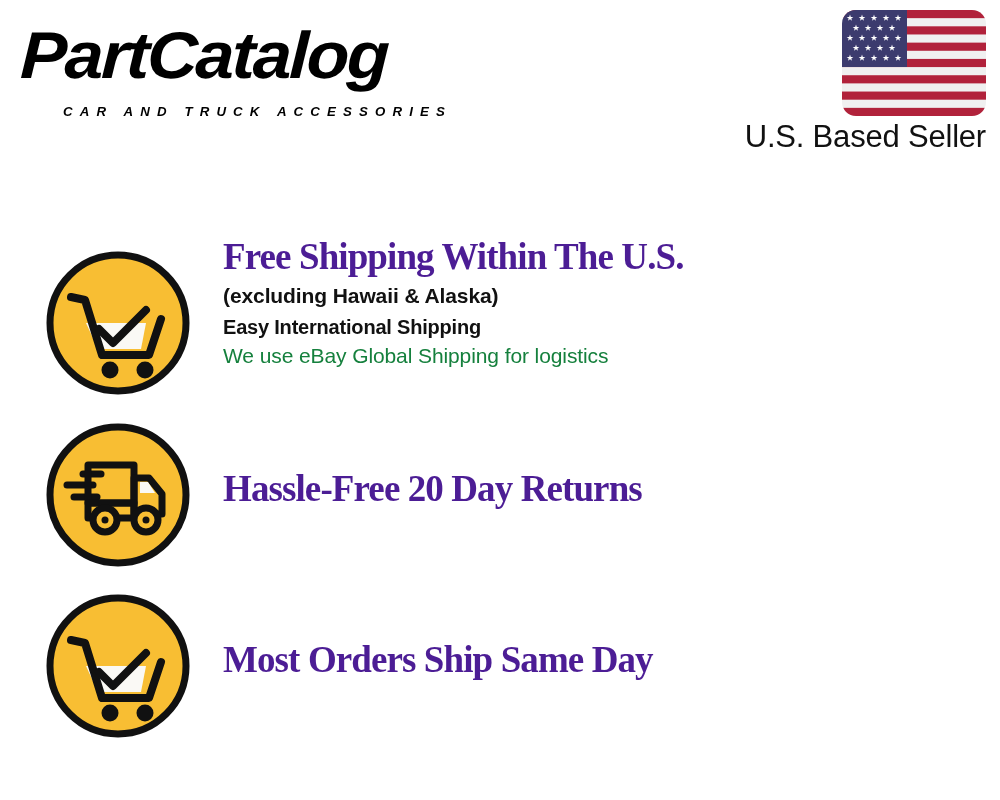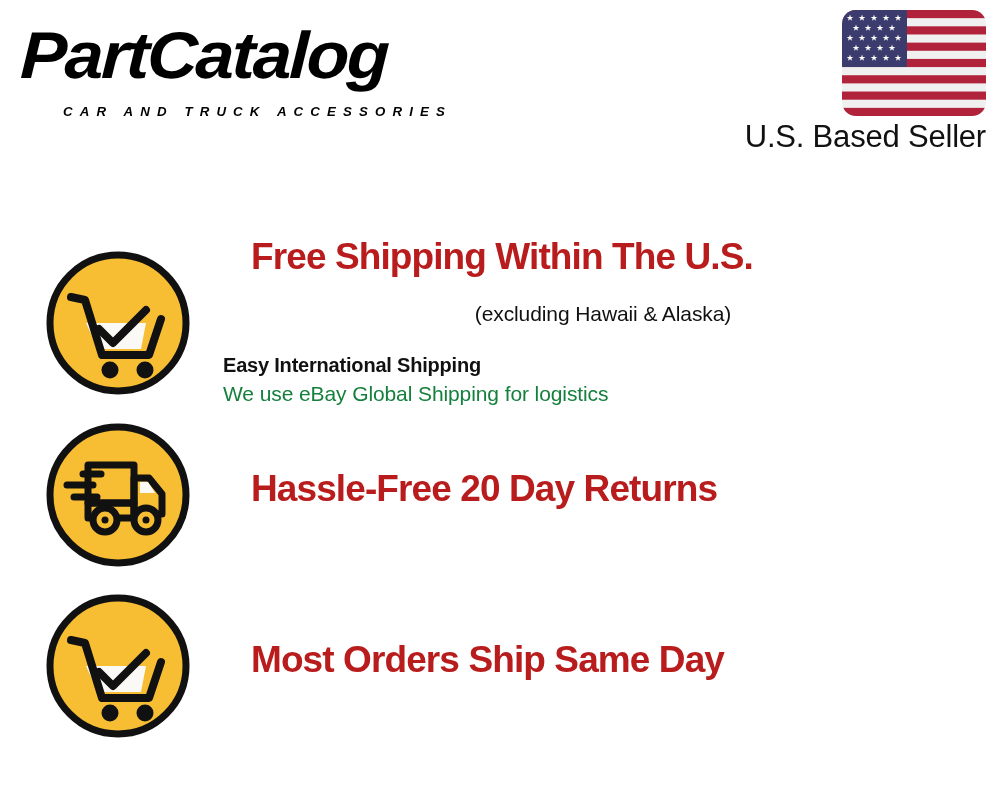--- a/index.html
+++ b/index.html
@@ -99,48 +99,46 @@
     height: 146px;
   }
   .feature-icon svg { display: block; width: 100%; height: 100%; }
 
   .feature-text {
     position: absolute;
     left: 223px;
     width: 760px;
   }
   .feature-heading {
-    font-family: Liberation Sans, sans-serif;
+    font-family: Liberation Serif, serif;
     font-weight: 700;
     font-size: 37px;
     line-height: 44px;
     letter-spacing: -0.9px;
-    color: #b91c1c;
-    white-space: nowrap;
-    margin-left: 28px;
+    color: #4c1d95;
+    white-space: nowrap;
   }
   .feature-note {
     font-family: "Liberation Sans", sans-serif;
-    font-weight: 400;
+    font-weight: 700;
     font-size: 21px;
     line-height: 28px;
     letter-spacing: -0.1px;
     color: #111111;
-    margin-top: 21px;
-    white-space: nowrap;
-    text-align: center;
+    margin-top: 3px;
+    white-space: nowrap;
   }
   .feature-sub-heading {
     font-family: "Liberation Sans", sans-serif;
     font-weight: 700;
     font-size: 20px;
     line-height: 27px;
     letter-spacing: -0.2px;
     color: #111111;
-    margin-top: 24px;
+    margin-top: 4px;
     white-space: nowrap;
   }
   .feature-sub-note {
     font-family: "Liberation Sans", sans-serif;
     font-weight: 400;
     font-size: 21px;
     line-height: 29px;
     letter-spacing: -0.1px;
     color: #15803d;
     white-space: nowrap;

